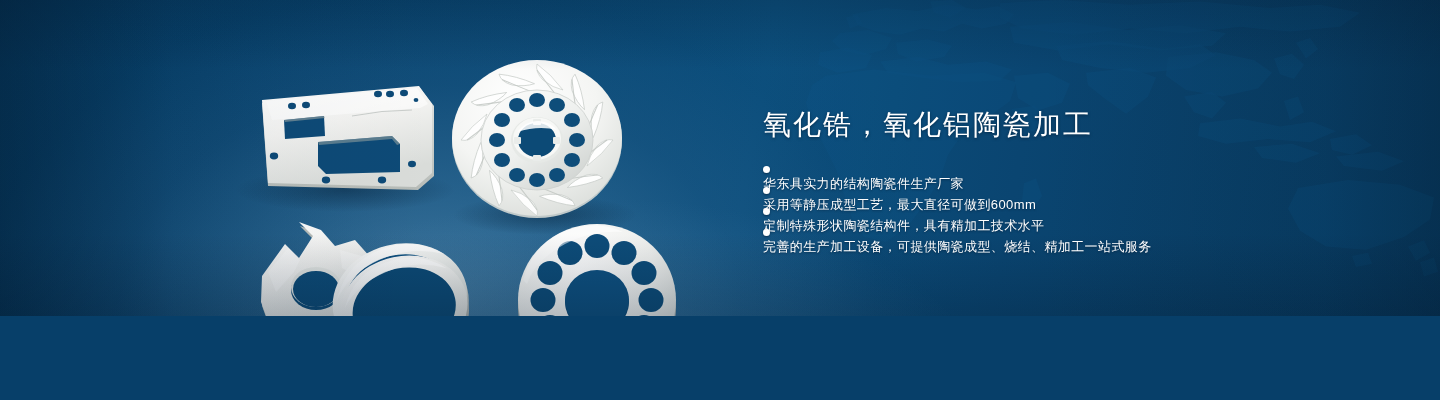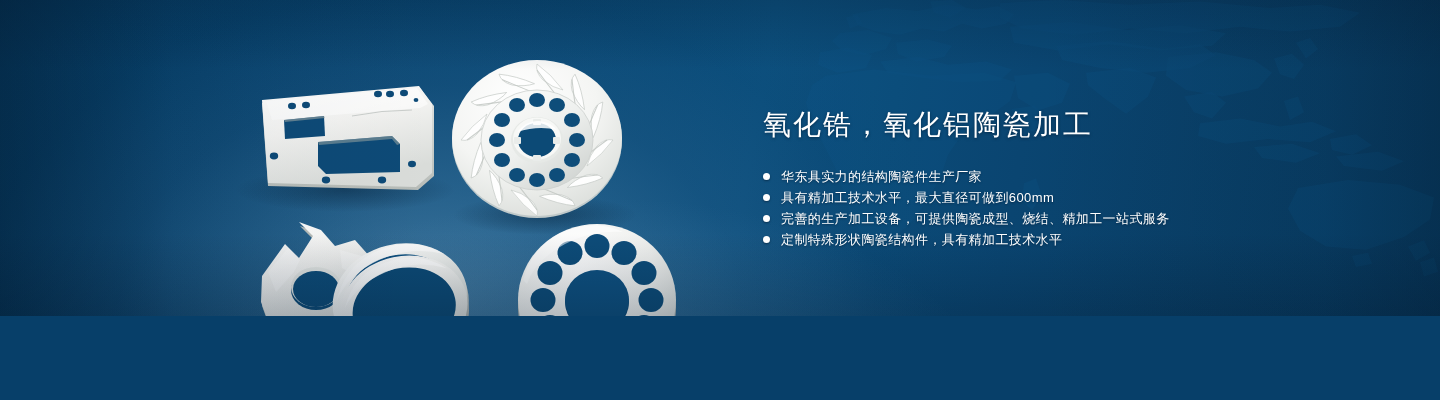--- a/index.html
+++ b/index.html
@@ -85,23 +85,24 @@
     line-height:1.2;
     text-shadow:0 1px 3px rgba(0,20,40,0.55);
     white-space:nowrap;
   }
   .bullets {
     margin-top:24px;
     list-style:none;
   }
   .bullet {
     display:flex;
-    align-items:center;
+    align-items:flex-start;
     height:21px;
     margin-bottom:0px;
+    flex-direction:column;
   }
   .bullet-dot {
     width:7px; height:7px;
     border-radius:50%;
     background:#ffffff;
     flex:0 0 auto;
     margin-right:11px;
     box-shadow:0 1px 2px rgba(0,20,40,0.5);
   }
   .bullet-text {
@@ -393,26 +394,26 @@
   <div class="copy">
     <div class="headline">氧化锆，氧化铝陶瓷加工</div>
 
     <ul class="bullets">
       <li class="bullet">
         <span class="bullet-dot"></span>
         <span class="bullet-text">华东具实力的结构陶瓷件生产厂家</span>
       </li>
       <li class="bullet">
         <span class="bullet-dot"></span>
-        <span class="bullet-text">具有精加工技术水平，最大直径可做到600mm</span>
+        <span class="bullet-text">采用等静压成型工艺，最大直径可做到600mm</span>
+      </li>
+      <li class="bullet">
+        <span class="bullet-dot"></span>
+        <span class="bullet-text">定制特殊形状陶瓷结构件，具有精加工技术水平</span>
       </li>
       <li class="bullet">
         <span class="bullet-dot"></span>
         <span class="bullet-text">完善的生产加工设备，可提供陶瓷成型、烧结、精加工一站式服务</span>
       </li>
-      <li class="bullet">
-        <span class="bullet-dot"></span>
-        <span class="bullet-text">定制特殊形状陶瓷结构件，具有精加工技术水平</span>
-      </li>
     </ul>
   </div>
 
 </div>
 
 </body></html>

